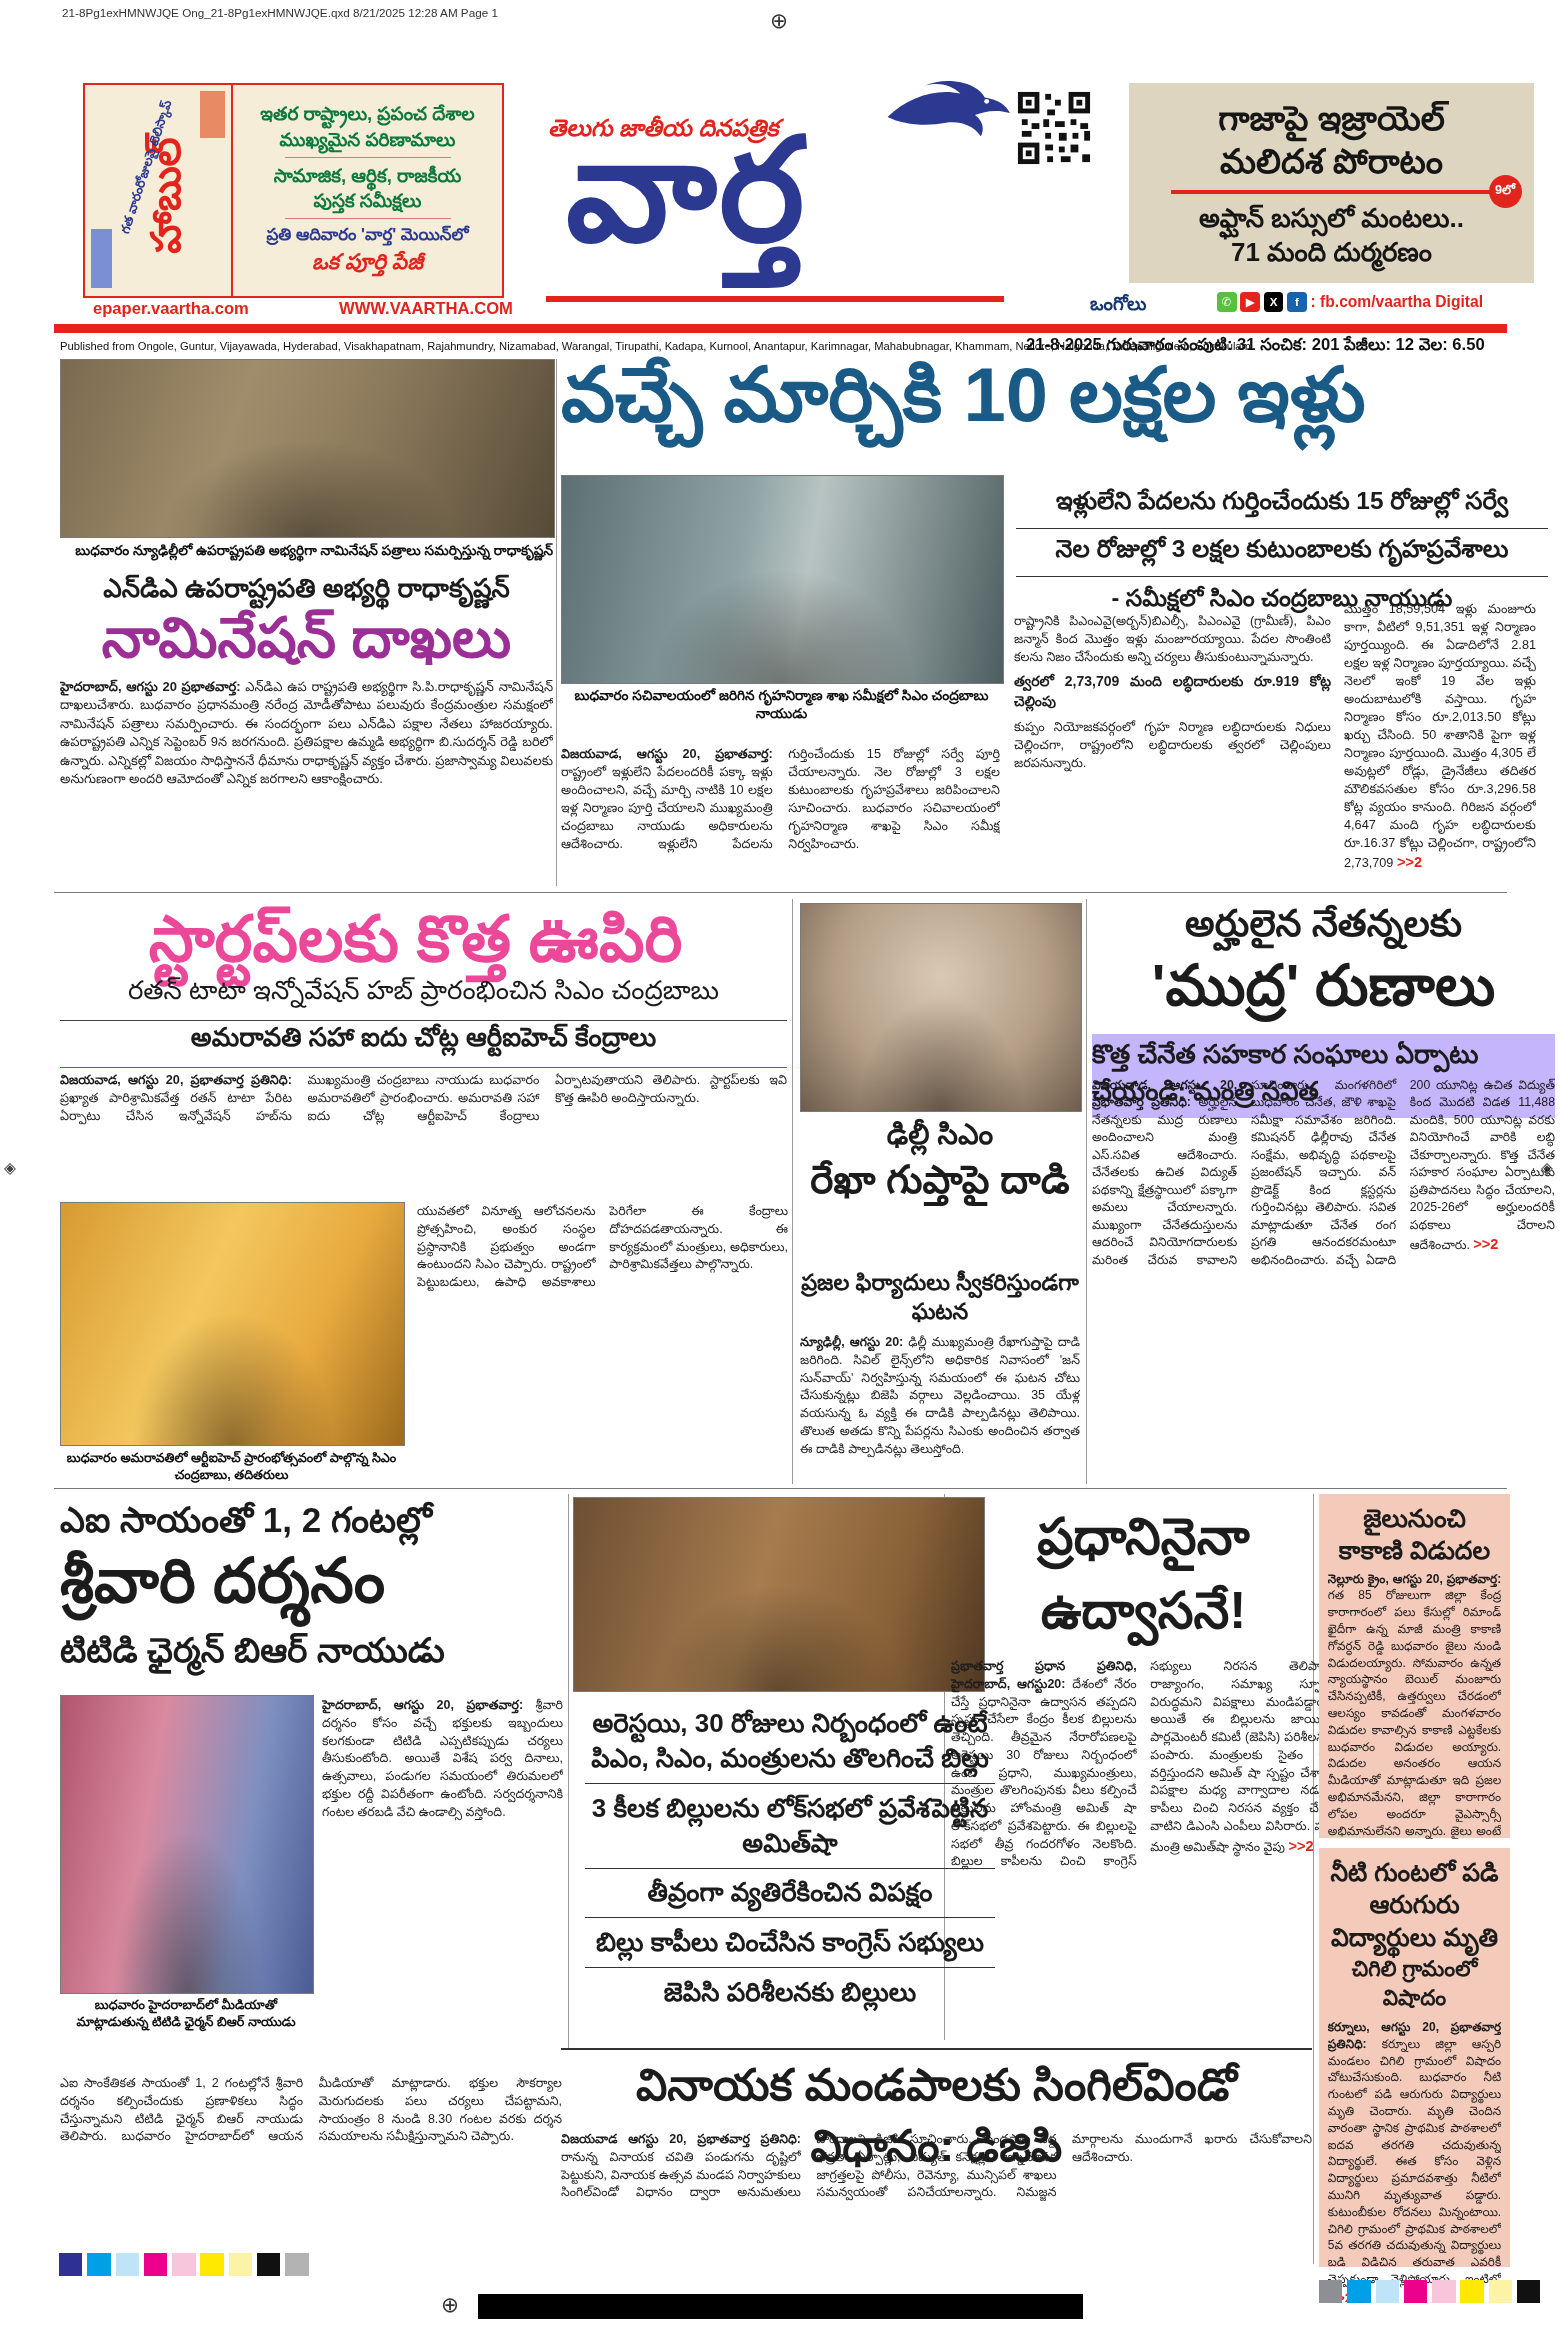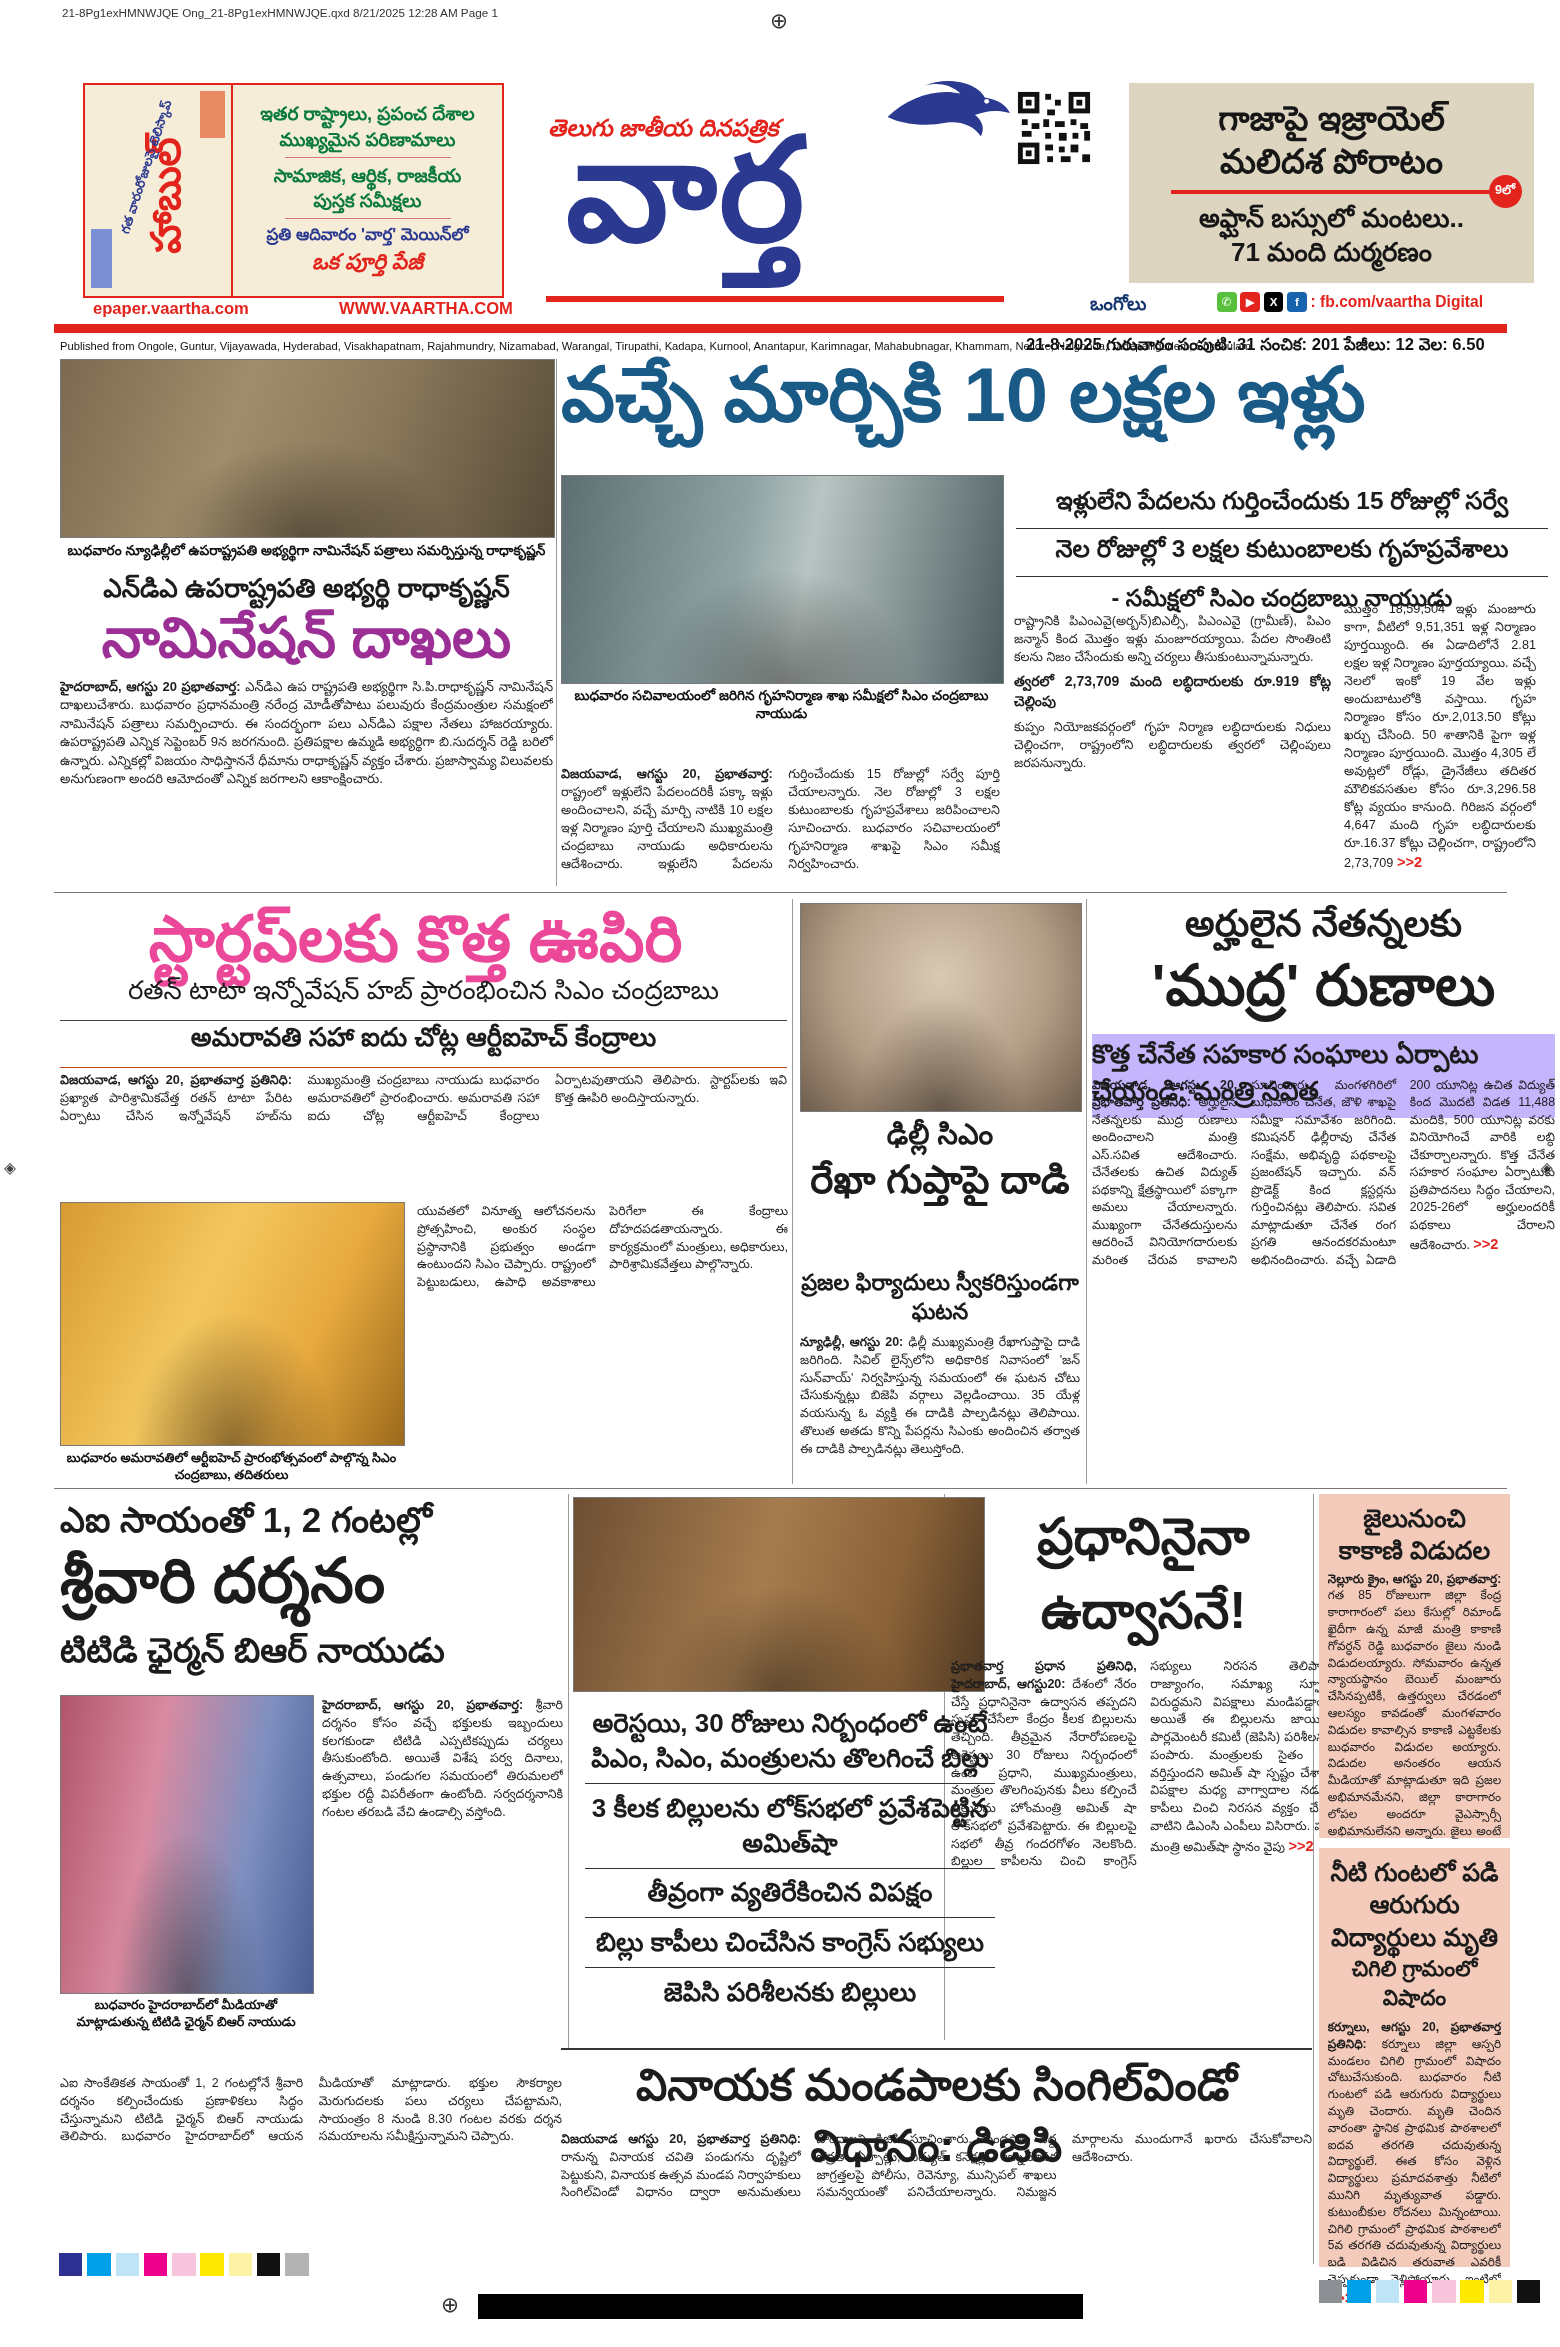--- a/index.html
+++ b/index.html
@@ -57,29 +57,29 @@
               background:#e3241d;color:#fff;font-size:12.7px;font-weight:bold;display:flex;align-items:center;justify-content:center;}
   #edition{left:1090px;top:293px;font-size:18.5px;font-weight:bold;color:#15356e;}
   #social{left:1217px;top:292px;font-size:15.6px;font-weight:bold;color:#e3241d;display:flex;align-items:center;gap:3.9px;}
   .sic{display:inline-flex;width:19.5px;height:19.5px;border-radius:3.9px;color:#fff;font-size:11.7px;font-weight:bold;
        align-items:center;justify-content:center;}
   #redbar{left:54px;top:324px;width:1453px;height:8.8px;background:#e3241d;}
   #publine{left:60px;top:340px;font-size:11.2px;color:#111;}
   #issueline{left:1026px;top:335px;font-size:16.6px;font-weight:bold;color:#111;}
   
   #lead-hl{left:561px;top:351px;width:995px;font-size:76px;font-weight:bold;color:#1a5a86;white-space:nowrap;}
-  #nom-cap{left:60px;top:542px;width:493px;}
+  #nom-cap{left:60px;top:542px;width:493px;text-align:right;}
   #nom-kick{left:60px;top:573px;width:493px;font-size:26px;font-weight:bold;}
   #nom-hl{left:60px;top:605px;width:493px;font-size:56px;font-weight:bold;color:#9c2f96;}
   #nom-bd{left:60px;top:678px;width:493px;height:207px;font-size:13px;}
   #lead-cap{left:561px;top:687px;width:441px;}
   #lead-subs{left:1016px;top:480px;width:532px;}
   #lead-subs .subline{font-size:24.4px;}
   #lead-sub3{font-weight:bold;text-align:center;font-size:23.4px;padding:7.8px 0;}
-  #lead-bda{left:561px;top:765px;width:439px;height:162px;column-count:2;column-gap:15.6px;}
+  #lead-bda{left:561px;top:745px;width:439px;height:162px;column-count:2;column-gap:15.6px;}
   #lead-bdb{left:1014px;top:612px;width:317px;height:273px;}
   #lead-boldline{font-size:14px;font-weight:bold;margin:5.9px 0;}
   #lead-bdd{left:1344px;top:600px;width:192px;height:286px;}
   
   #st-hl{left:52px;top:902px;width:727px;font-size:64px;font-weight:bold;color:#ec4899;}
   #st-s1{left:60px;top:975px;width:727px;font-size:26px;font-weight:normal;padding-bottom:7.8px;border-bottom:1px solid #444;}
   #st-s2{left:60px;top:1022px;width:727px;font-size:26px;font-weight:bold;padding-bottom:7.8px;border-bottom:1px solid #c2410c;}
   #st-bd1{left:60px;top:1071px;width:727px;height:123px;column-count:3;column-gap:15.6px;}
   #st-bd2{left:417px;top:1203px;width:371px;height:240px;column-count:2;column-gap:13.7px;font-size:12.5px;}
   #st-cap{left:60px;top:1450px;width:343px;font-size:12.7px;}

